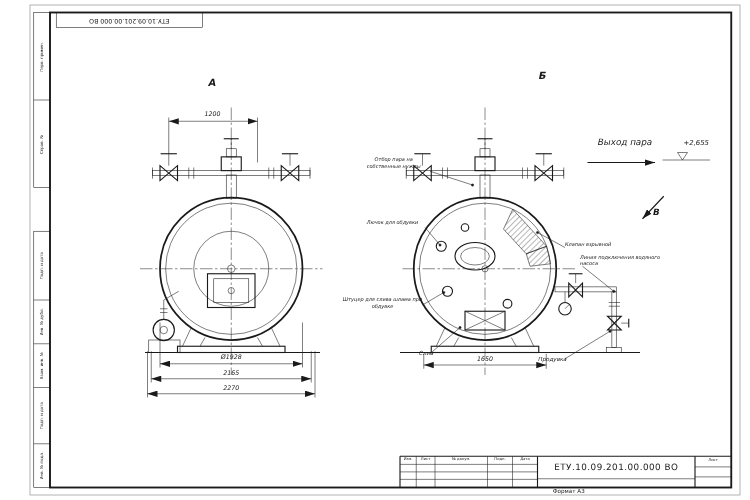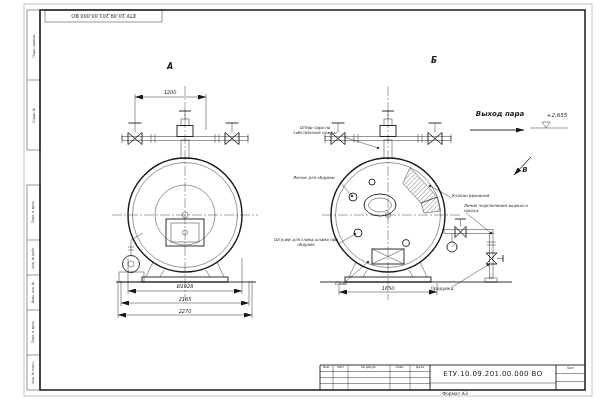--- a/index.html
+++ b/index.html
@@ -276,21 +276,21 @@
   <div class="t it" style="left:368px;top:285.5px;width:40px;font-size:5px;">1650</div>
   <div class="t it" style="left:540px;top:112px;width:34px;font-size:5.5px;">+2,655</div>
 
   <div class="t it" style="left:286px;top:126px;width:58px;font-size:4px;">Отбор пара на собственные нужды</div>
   <div class="t it" style="left:288px;top:176px;width:52px;font-size:4px;">Лючок для обдувки</div>
   <div class="t it" style="left:274px;top:238px;width:64px;font-size:4px;">Штуцер для слива шлама при обдувке</div>
   <div class="t it" style="left:452px;top:194px;width:58px;font-size:4px;text-align:left;">Клапан взрывной</div>
   <div class="t it" style="left:464px;top:204px;width:76px;font-size:4px;text-align:left;">Линия подключения водяного насоса</div>
   <div class="t it" style="left:424px;top:286px;width:36px;font-size:4.5px;">Продувка</div>
   <div class="t it" style="left:328px;top:281px;width:26px;font-size:4.5px;">Слив</div>
-  <div class="t it" style="left:468px;top:110px;width:64px;font-size:7px;font-weight:bold;">Выход пара</div>
+  <div class="t it" style="left:468px;top:110px;width:64px;font-size:7px;font-weight:normal;">Выход пара</div>
 
   <div class="t" style="left:320px;top:366.3px;width:13px;font-size:3px;">Изм.</div>
   <div class="t" style="left:333px;top:366.3px;width:15px;font-size:3px;">Лист</div>
   <div class="t" style="left:348px;top:366.3px;width:42px;font-size:3px;">№ докум.</div>
   <div class="t" style="left:390px;top:366.3px;width:20px;font-size:3px;">Подп.</div>
   <div class="t" style="left:410px;top:366.3px;width:20px;font-size:3px;">Дата</div>
   <div class="t" style="left:432px;top:370px;width:122px;font-size:7px;letter-spacing:0.4px;">ЕТУ.10.09.201.00.000 ВО</div>
   <div class="t" style="left:556px;top:366.8px;width:29px;font-size:3px;">Лист</div>
   <div class="t" style="left:418px;top:391px;width:74px;font-size:4.5px;">Формат А3</div>
 </div>

